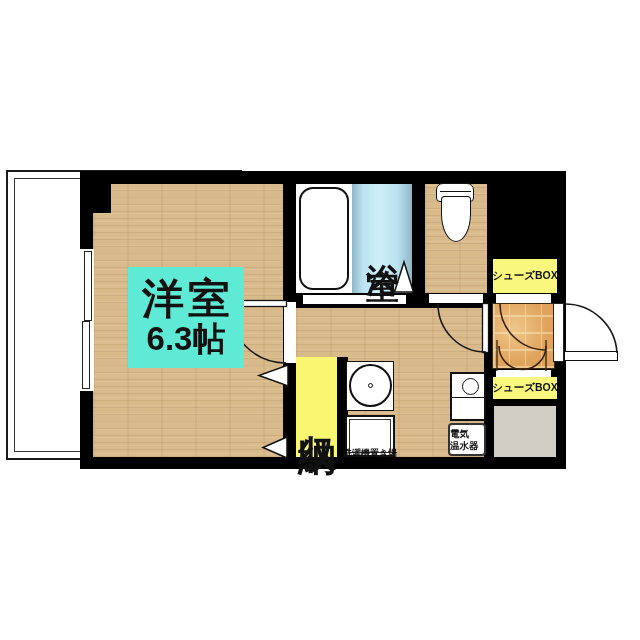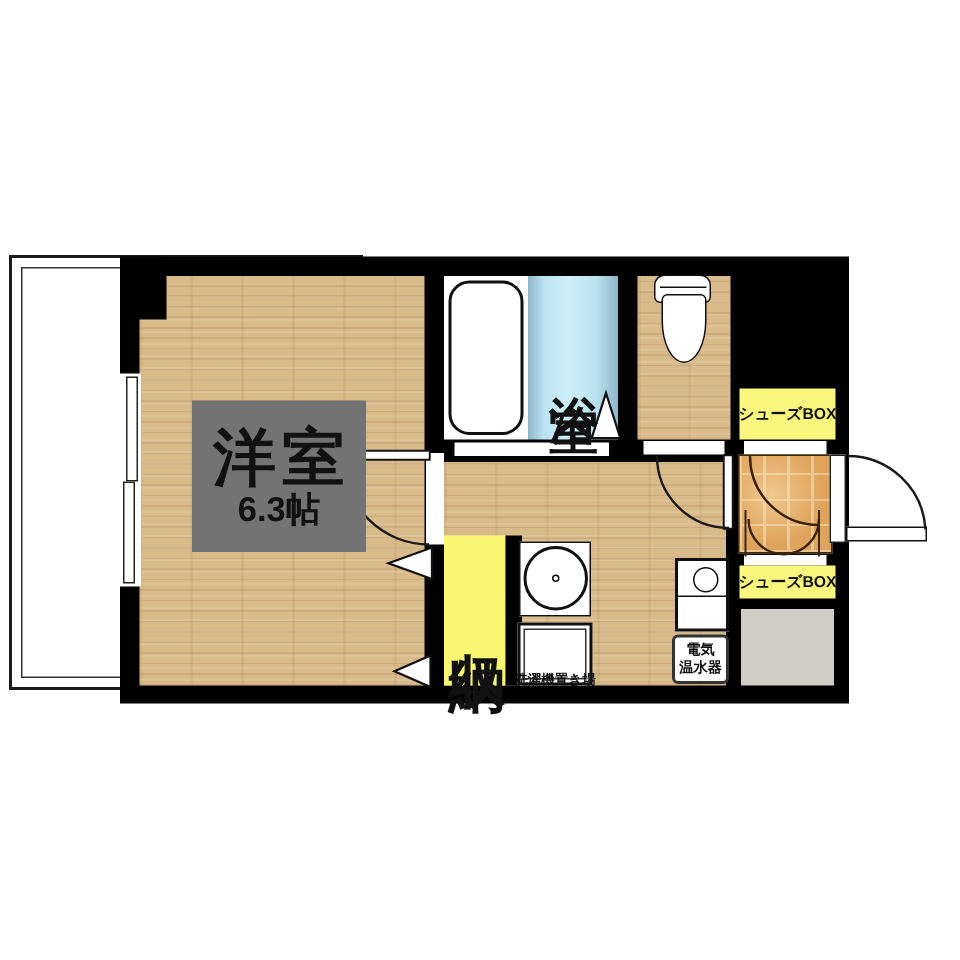--- a/index.html
+++ b/index.html
@@ -66,27 +66,27 @@
   .toilet-bowl{left:441px;top:196px;width:30px;height:46px;background:#fff;border:1.5px solid #111;border-radius:4px 4px 16px 16px / 4px 4px 30px 30px;}
   .washer-box{left:346px;top:361px;width:48px;height:50px;background:#fff;border:1.3px solid #111;}
   .washer-drum{left:349px;top:364px;width:43px;height:43px;background:#fff;border:2px solid #111;border-radius:50%;}
   .washer-dot{left:368px;top:383px;width:5px;height:5px;background:#fff;border:1.5px solid #111;border-radius:50%;}
   .washer-pan{left:345px;top:415px;width:50px;height:42px;background:#fff;border:2px solid #111;}
   .washer-pan-inner{position:absolute;left:2px;top:2px;right:2px;bottom:2px;border:1px solid #333;}
   .kitchen{left:450px;top:372px;width:36px;height:49px;background:#fff;border:2px solid #111;}
   .kitchen-divider{position:absolute;left:0;right:0;top:23px;border-top:1.5px solid #111;}
   .burner{position:absolute;left:10px;top:4px;width:15px;height:15px;border:1.5px solid #111;border-radius:50%;background:#fff;}
   .heater-box{left:448px;top:423px;width:38px;height:33px;background:#fff;border:2px solid #333;border-radius:4px;
-    display:flex;flex-direction:column;align-items:center;justify-content:center;font-size:9.5px;line-height:1.25;font-weight:600;}
+    display:flex;flex-direction:column;justify-content:center;font-size:9.5px;line-height:1.25;font-weight:600;}
 
   
-  .room-label{left:128px;top:267px;width:116px;height:101px;background:#737373;
+  .room-label{left:128px;top:267px;width:116px;height:101px;background:#5eead4;
     display:flex;flex-direction:column;align-items:center;justify-content:center;}
   .room-label .l1{font-size:42px;font-weight:600;letter-spacing:4px;line-height:1.05;margin-left:4px;}
-  .room-label .l2{font-size:23px;font-weight:600;line-height:1.1;}
+  .room-label .l2{font-size:33px;font-weight:600;line-height:1.1;}
   .vtext{writing-mode:vertical-rl;text-orientation:upright;}
   .bath-label{left:356px;top:186px;width:52px;height:112px;font-size:33px;font-weight:600;
     display:flex;align-items:center;justify-content:center;letter-spacing:5px;}
   .closet{left:296px;top:357px;width:41px;height:100px;background:#F9F772;}
   .closet-label{left:296px;top:359px;width:41px;height:98px;font-size:38px;font-weight:700;
     display:flex;align-items:center;justify-content:center;letter-spacing:3px;}
   .shoes1{left:493px;top:259px;width:64px;height:34px;background:#F9F77D;
     display:flex;align-items:center;justify-content:center;font-size:10.5px;font-weight:600;white-space:nowrap;}
   .shoes2{left:493px;top:377px;width:64px;height:22px;background:#F9F77D;
     display:flex;align-items:center;justify-content:center;font-size:10.5px;font-weight:600;white-space:nowrap;}

